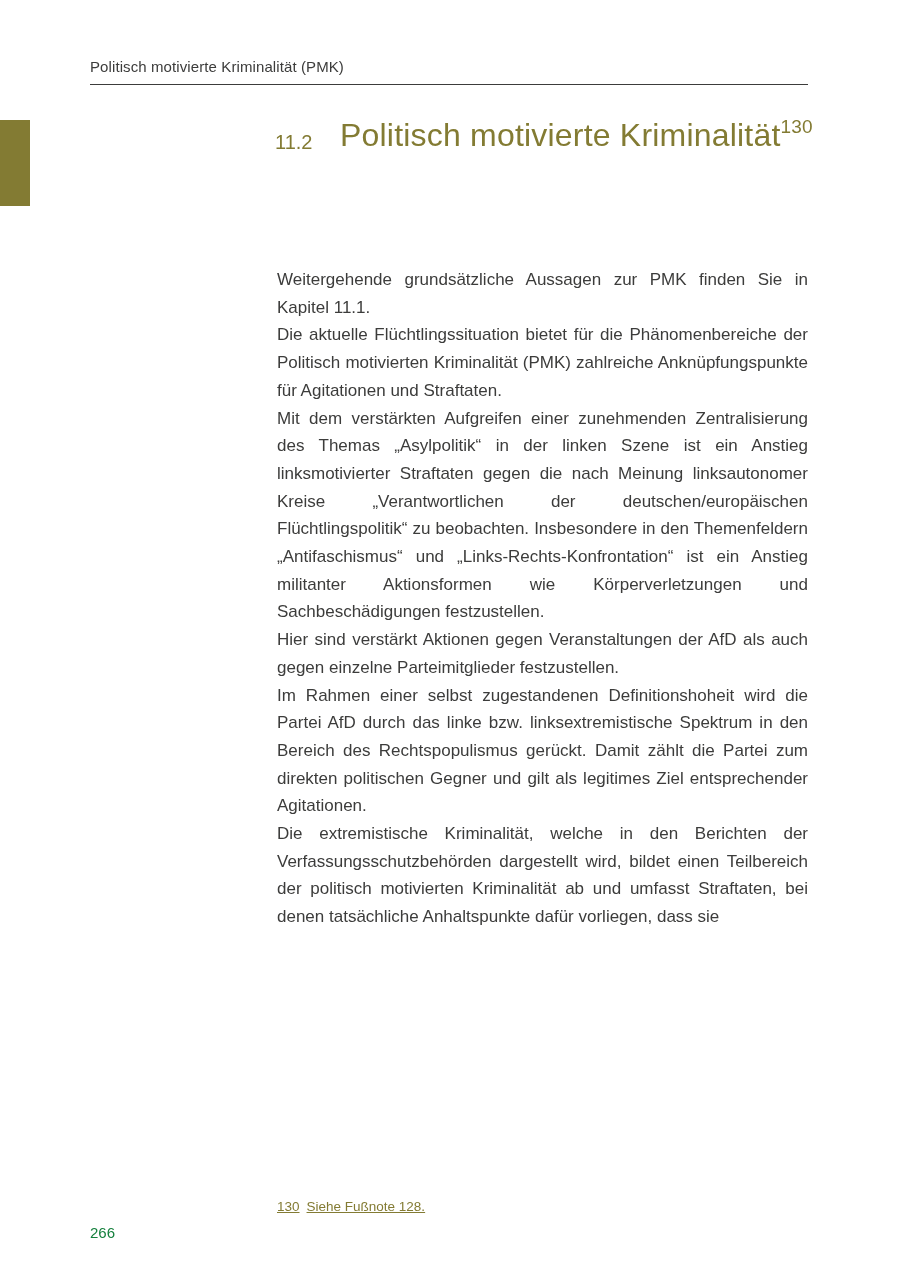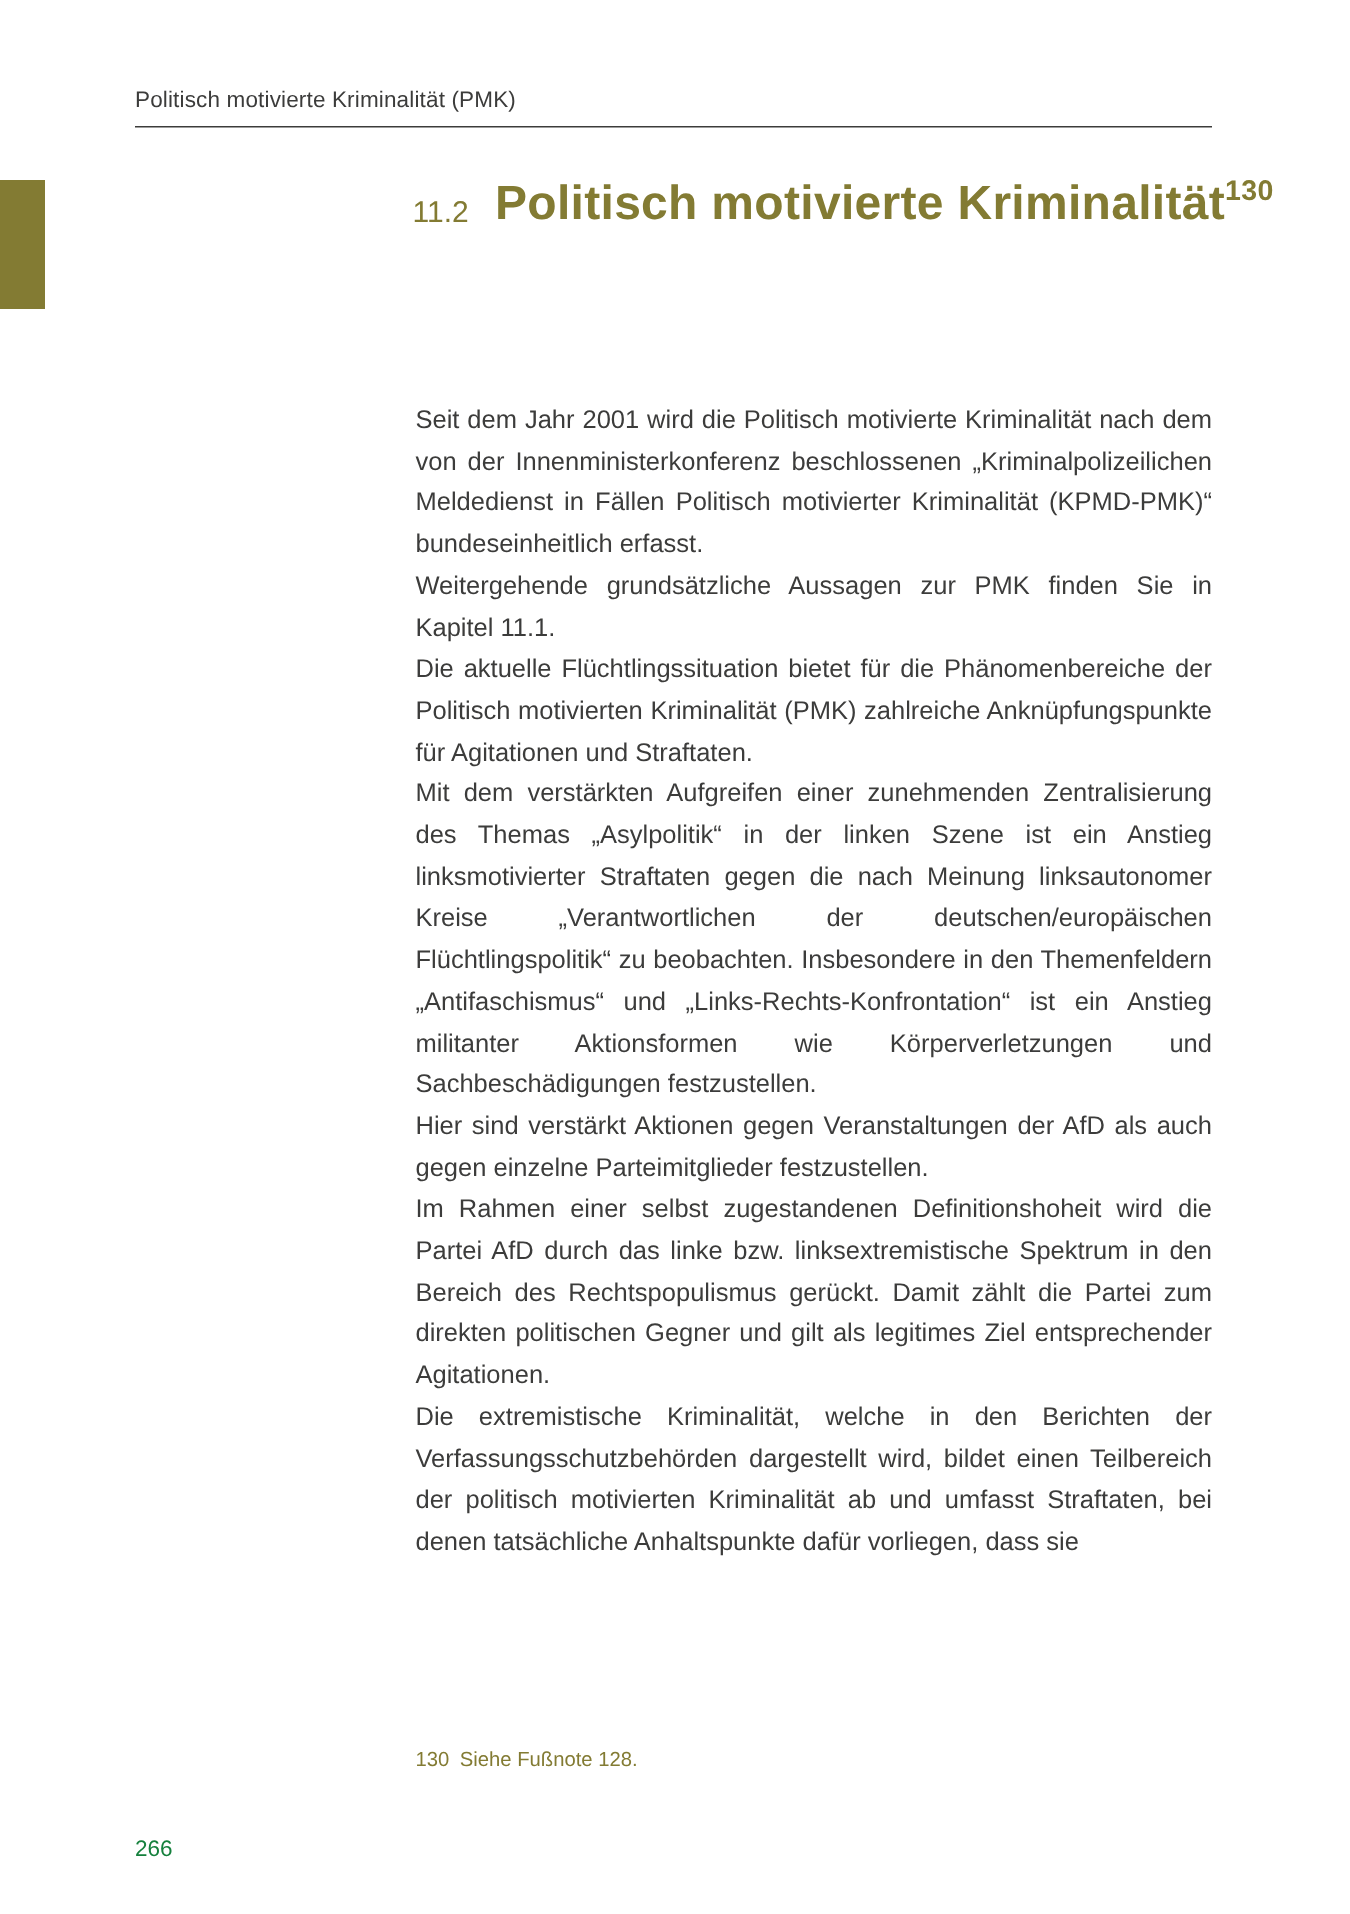--- a/index.html
+++ b/index.html
@@ -38,26 +38,26 @@
     .section-number {
       position: absolute;
       left: 275px;
       top: 131px;
       font-size: 20px;
       color: #837b33;
       text-align: center;
     }
     .section-title {
       position: absolute;
-      left: 330px;
+      left: 340px;
       top: 115px;
       margin: 0;
       font-size: 32px;
       line-height: 41px;
-      font-weight: 700;
+      font-weight: 400;
       color: #837b33;
       letter-spacing: 0.2px;
     }
     .section-title sup {
       font-size: 19px;
       line-height: 0;
       vertical-align: 13px;
     }
     .section-title .line {
       display: block;
@@ -73,23 +73,24 @@
       text-align: justify;
       hyphens: auto;
       -webkit-hyphens: auto;
     }
     .body-text p {
       margin: 0;
     }
     .footnote {
       position: absolute;
       left: 277px;
-      top: 1165px;
+      top: 1199px;
       font-size: 13.5px;
       color: #837b33;
+      text-decoration: underline;
     }
     .footnote .fn-number {
       margin-right: 7px;
     }
     .page-number {
       position: absolute;
       left: 90px;
       top: 1224px;
       font-size: 15px;
       color: #15803d;
@@ -104,21 +105,20 @@
 
   <div class="margin-block"></div>
 
   <div class="section-number">11.2</div>
 
   <h1 class="section-title">
     <span>Politisch motivierte Kriminalität</span><sup>130</sup>
   </h1>
 
   <div class="body-text">
-    <p>Seit dem Jahr 2001 wird die Politisch motivierte Kriminalität nach dem von der Innenministerkonferenz beschlossenen „Kriminalpolizeilichen Meldedienst in Fällen Politisch motivierter Kriminalität (KPMD-PMK)“ bundeseinheitlich erfasst.</p>
     <p>Weitergehende grundsätzliche Aussagen zur PMK finden Sie in Kapitel 11.1.</p>
     <p>Die aktuelle Flüchtlingssituation bietet für die Phänomenbereiche der Politisch motivierten Kriminalität (PMK) zahlreiche Anknüpfungspunkte für Agitationen und Straftaten.</p>
     <p>Mit dem verstärkten Aufgreifen einer zunehmenden Zentralisierung des Themas „Asylpolitik“ in der linken Szene ist ein Anstieg linksmotivierter Straftaten gegen die nach Meinung linksautonomer Kreise „Verantwortlichen der deutschen/europäischen Flüchtlingspolitik“ zu beobachten. Insbesondere in den Themenfeldern „Antifaschismus“ und „Links-Rechts-Konfrontation“ ist ein Anstieg militanter Aktionsformen wie Körperverletzungen und Sachbeschädigungen festzustellen.</p>
     <p>Hier sind verstärkt Aktionen gegen Veranstaltungen der AfD als auch gegen einzelne Parteimitglieder festzustellen.</p>
     <p>Im Rahmen einer selbst zugestandenen Definitionshoheit wird die Partei AfD durch das linke bzw. linksextremistische Spektrum in den Bereich des Rechtspopulismus gerückt. Damit zählt die Partei zum direkten politischen Gegner und gilt als legitimes Ziel entsprechender Agitationen.</p>
     <p>Die extremistische Kriminalität, welche in den Berichten der Verfassungsschutzbehörden dargestellt wird, bildet einen Teilbereich der politisch motivierten Kriminalität ab und umfasst Straftaten, bei denen tatsächliche Anhaltspunkte dafür vorliegen, dass sie</p>
   </div>
 
   <div class="footnote">
     <span class="fn-number">130</span><span>Siehe Fußnote 128.</span>

